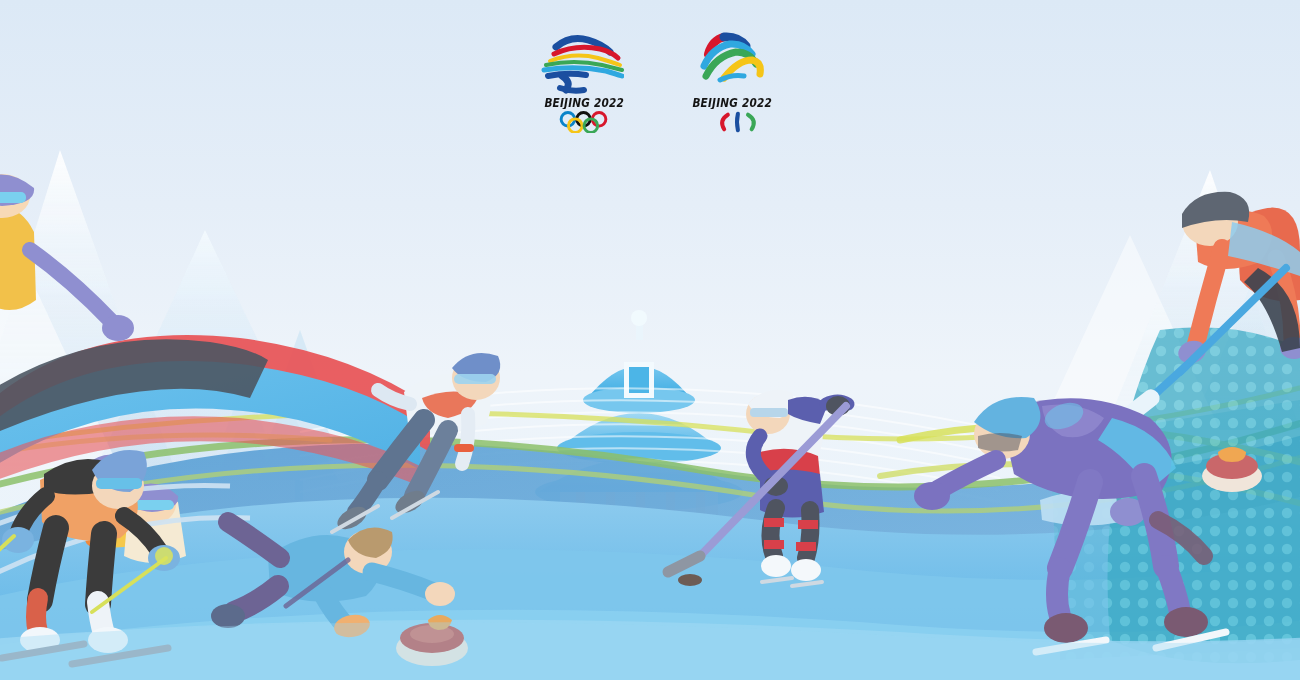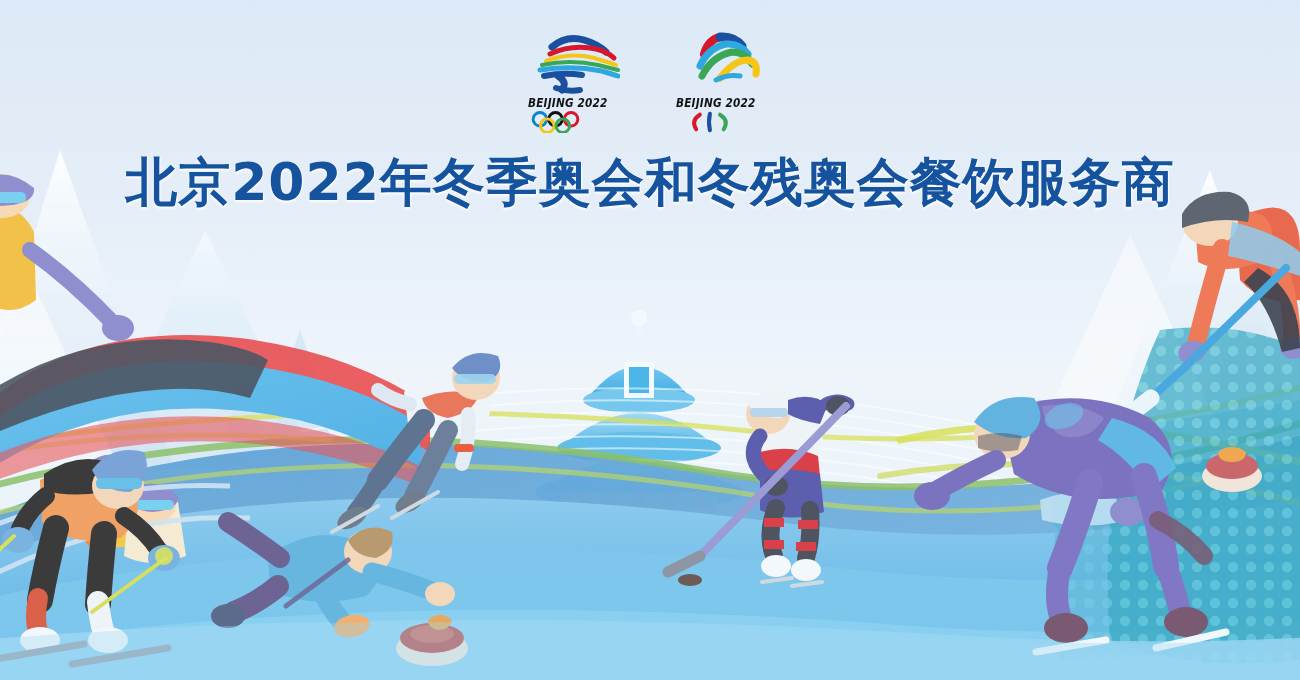--- a/index.html
+++ b/index.html
@@ -9,21 +9,21 @@
     position:relative;
     width:1300px;height:680px;
     overflow:hidden;
     background:linear-gradient(180deg,#dfeaf6 0%,#e3ecf7 22%,#e9f1f9 40%,#eef4fa 52%,#dcebf7 62%,#bfe0f4 78%,#9fd4f0 100%);
   }
   .layer{position:absolute;left:0;top:0;width:1300px;height:680px;pointer-events:none;}
 
   
   #logos{position:absolute;left:0;top:32px;width:1300px;text-align:center;z-index:40;}
   .logo-pair{display:inline-flex;gap:52px;align-items:flex-start;}
-  .logo{width:96px;display:flex;flex-direction:column;align-items:flex-start;}
+  .logo{width:96px;display:flex;flex-direction:column;align-items:flex-end;}
   .logo-mark{height:62px;display:block;}
   .logo-word{font-family:"DejaVu Sans",sans-serif;font-weight:700;font-style:italic;
     font-size:10.5px;letter-spacing:.2px;color:#141414;margin-top:2px;
     transform:scaleY(1.15);}
   .logo-sym{height:22px;margin-top:3px;display:block;}
 
   
   #title{
     position:absolute;top:148px;left:0;width:1300px;
     text-align:center;z-index:45;
@@ -397,15 +397,14 @@
             <path d="M26 4 Q16 10 22 20" stroke="#d7172c"></path>
             <path d="M37 3 Q35 12 37 21" stroke="#1b4fa0"></path>
             <path d="M48 4 Q58 10 52 20" stroke="#3aa757"></path>
           </g>
         </svg>
       </div>
 
     </div>
   </div>
 
-  <div id="title">北京2022年冬季奥会和冬残奥会餐饮服务商</div>
 
 </div>
 
 </body></html>

